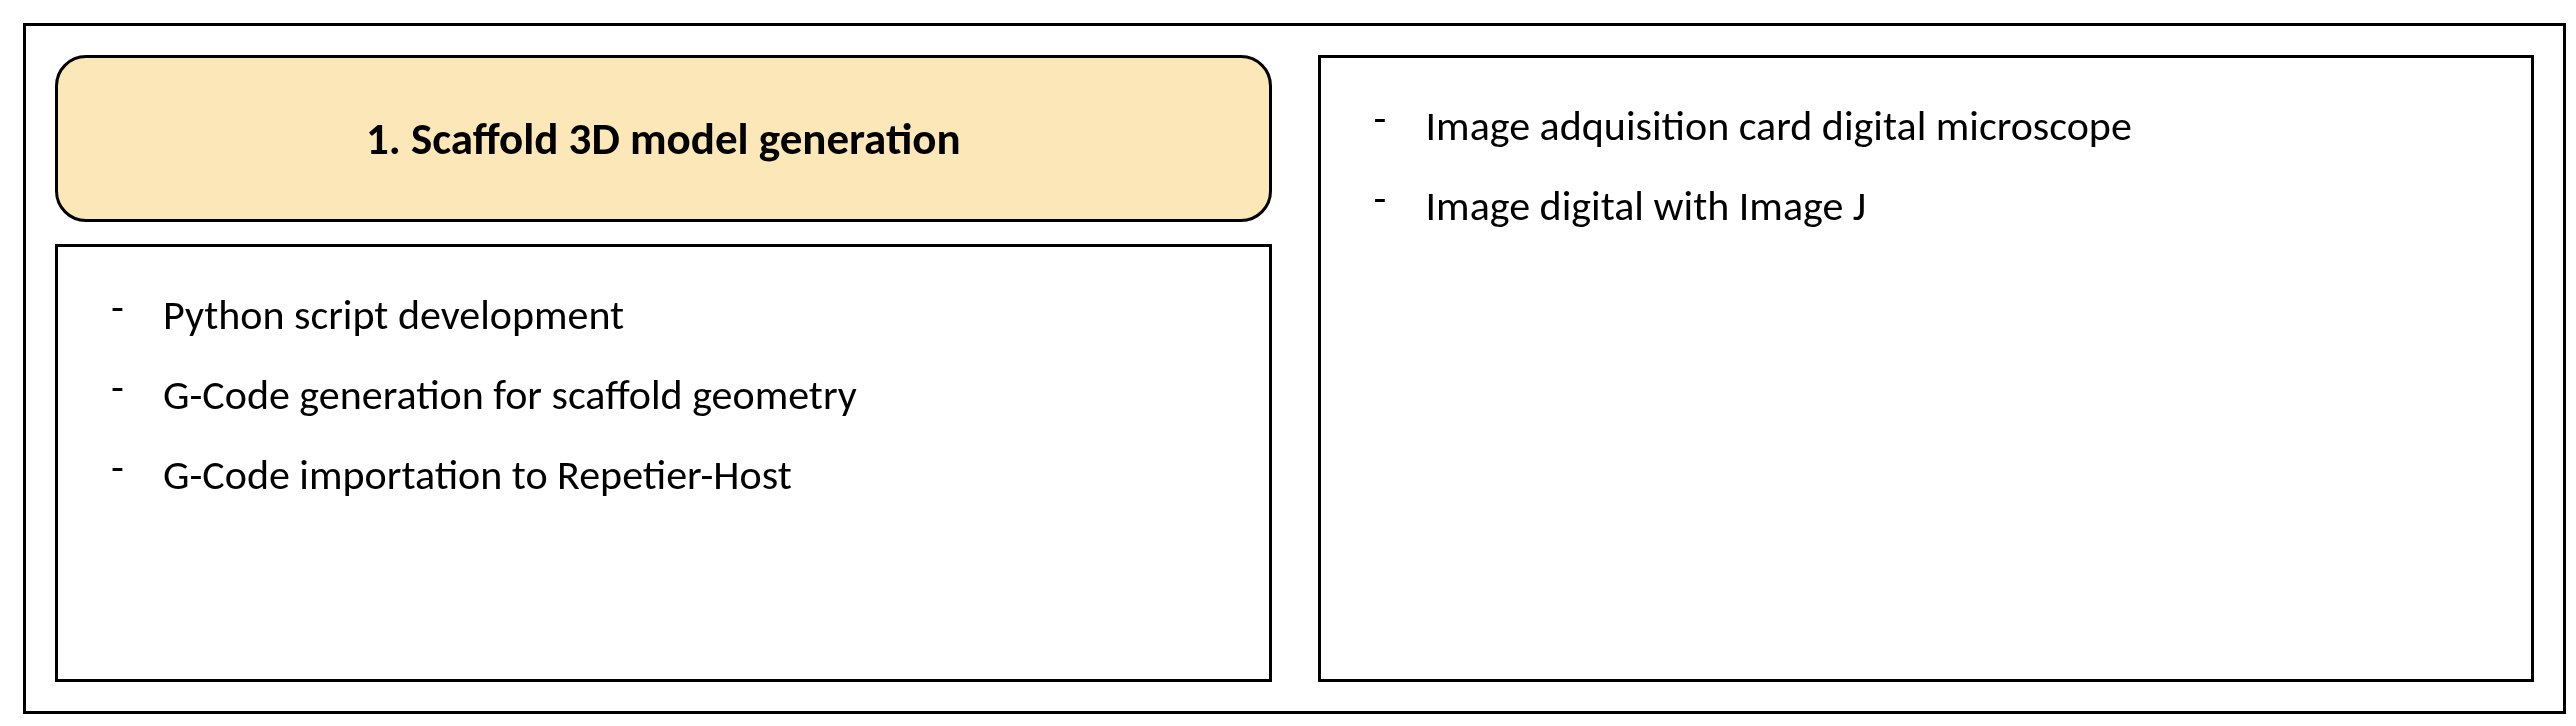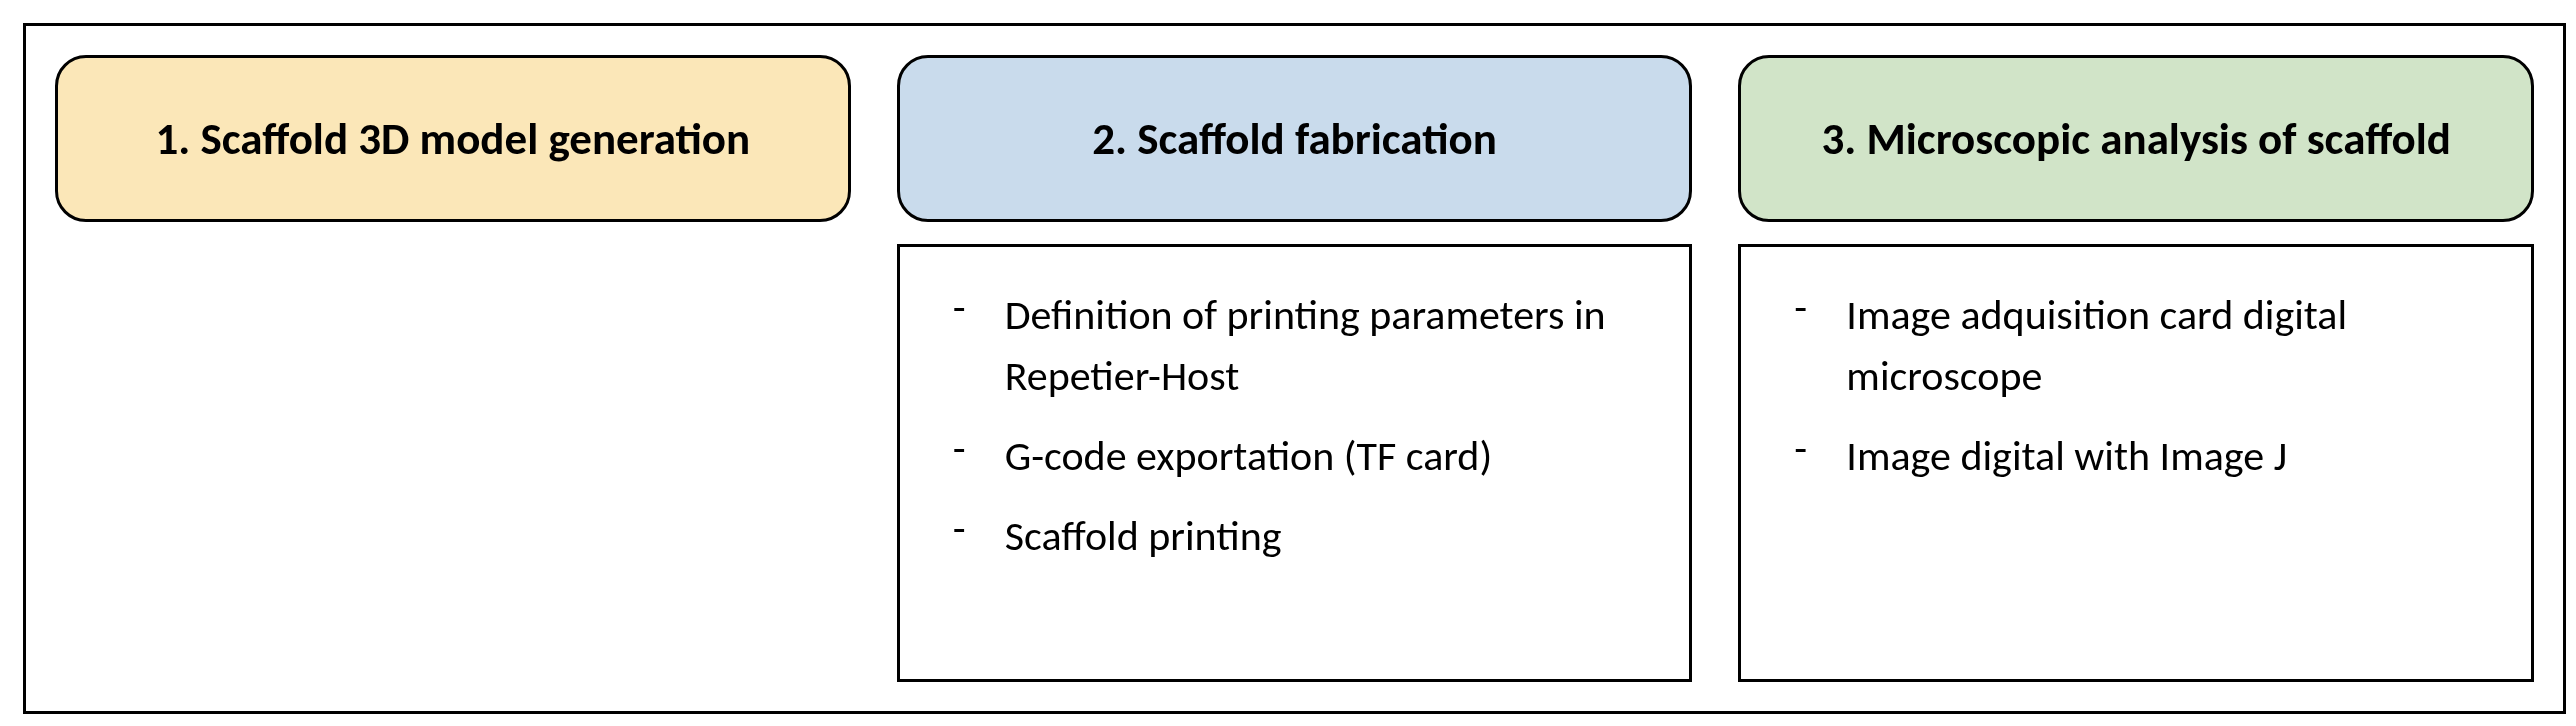--- a/index.html
+++ b/index.html
@@ -69,39 +69,31 @@
 </style>
 </head>
 <body>
 
 <div class="outer-box">
 
   <div class="column">
     <div class="header-pill pill-yellow">
       <span>1. Scaffold 3D model generation</span>
     </div>
-  </div>
-
-  <div class="column">
-    <div class="header-pill pill-blue">
-      <span>2. Scaffold fabrication</span>
-    </div>
     <div class="content-box">
       <ul>
-        <li>Definition of printing parameters in Repetier-Host</li>
-        <li>G-code exportation (TF card)</li>
-        <li>Scaffold printing</li>
+        <li>Python script development</li>
+        <li>G-Code generation for scaffold geometry</li>
+        <li>G-Code importation to Repetier-Host</li>
       </ul>
     </div>
   </div>
 
+
   <div class="column">
-    <div class="header-pill pill-green">
-      <span>3. Microscopic analysis of scaffold</span>
-    </div>
     <div class="content-box">
       <ul>
         <li>Image adquisition card digital microscope</li>
         <li>Image digital with Image J</li>
       </ul>
     </div>
   </div>
 
 </div>
 

